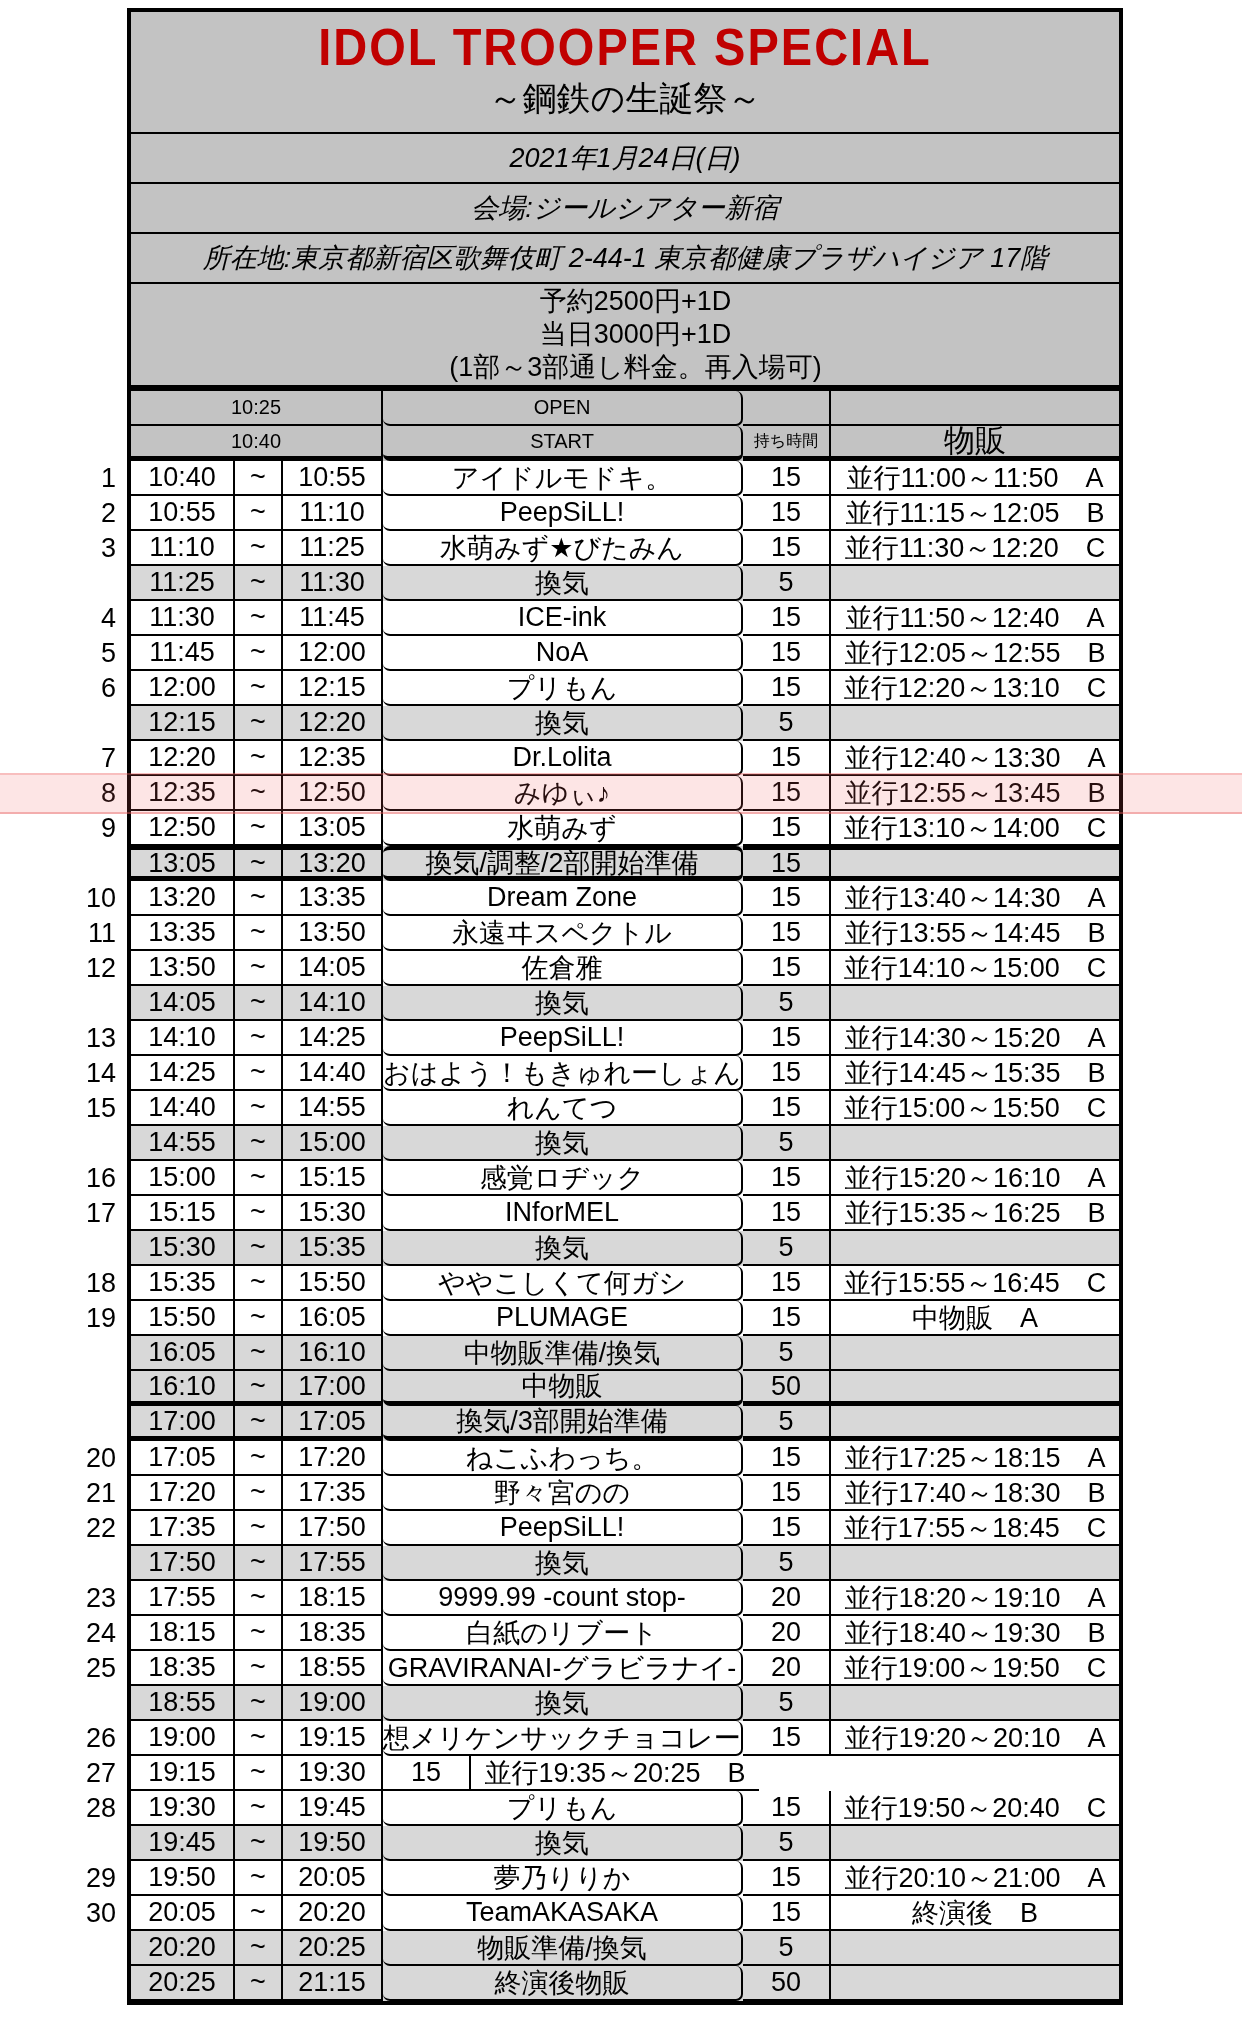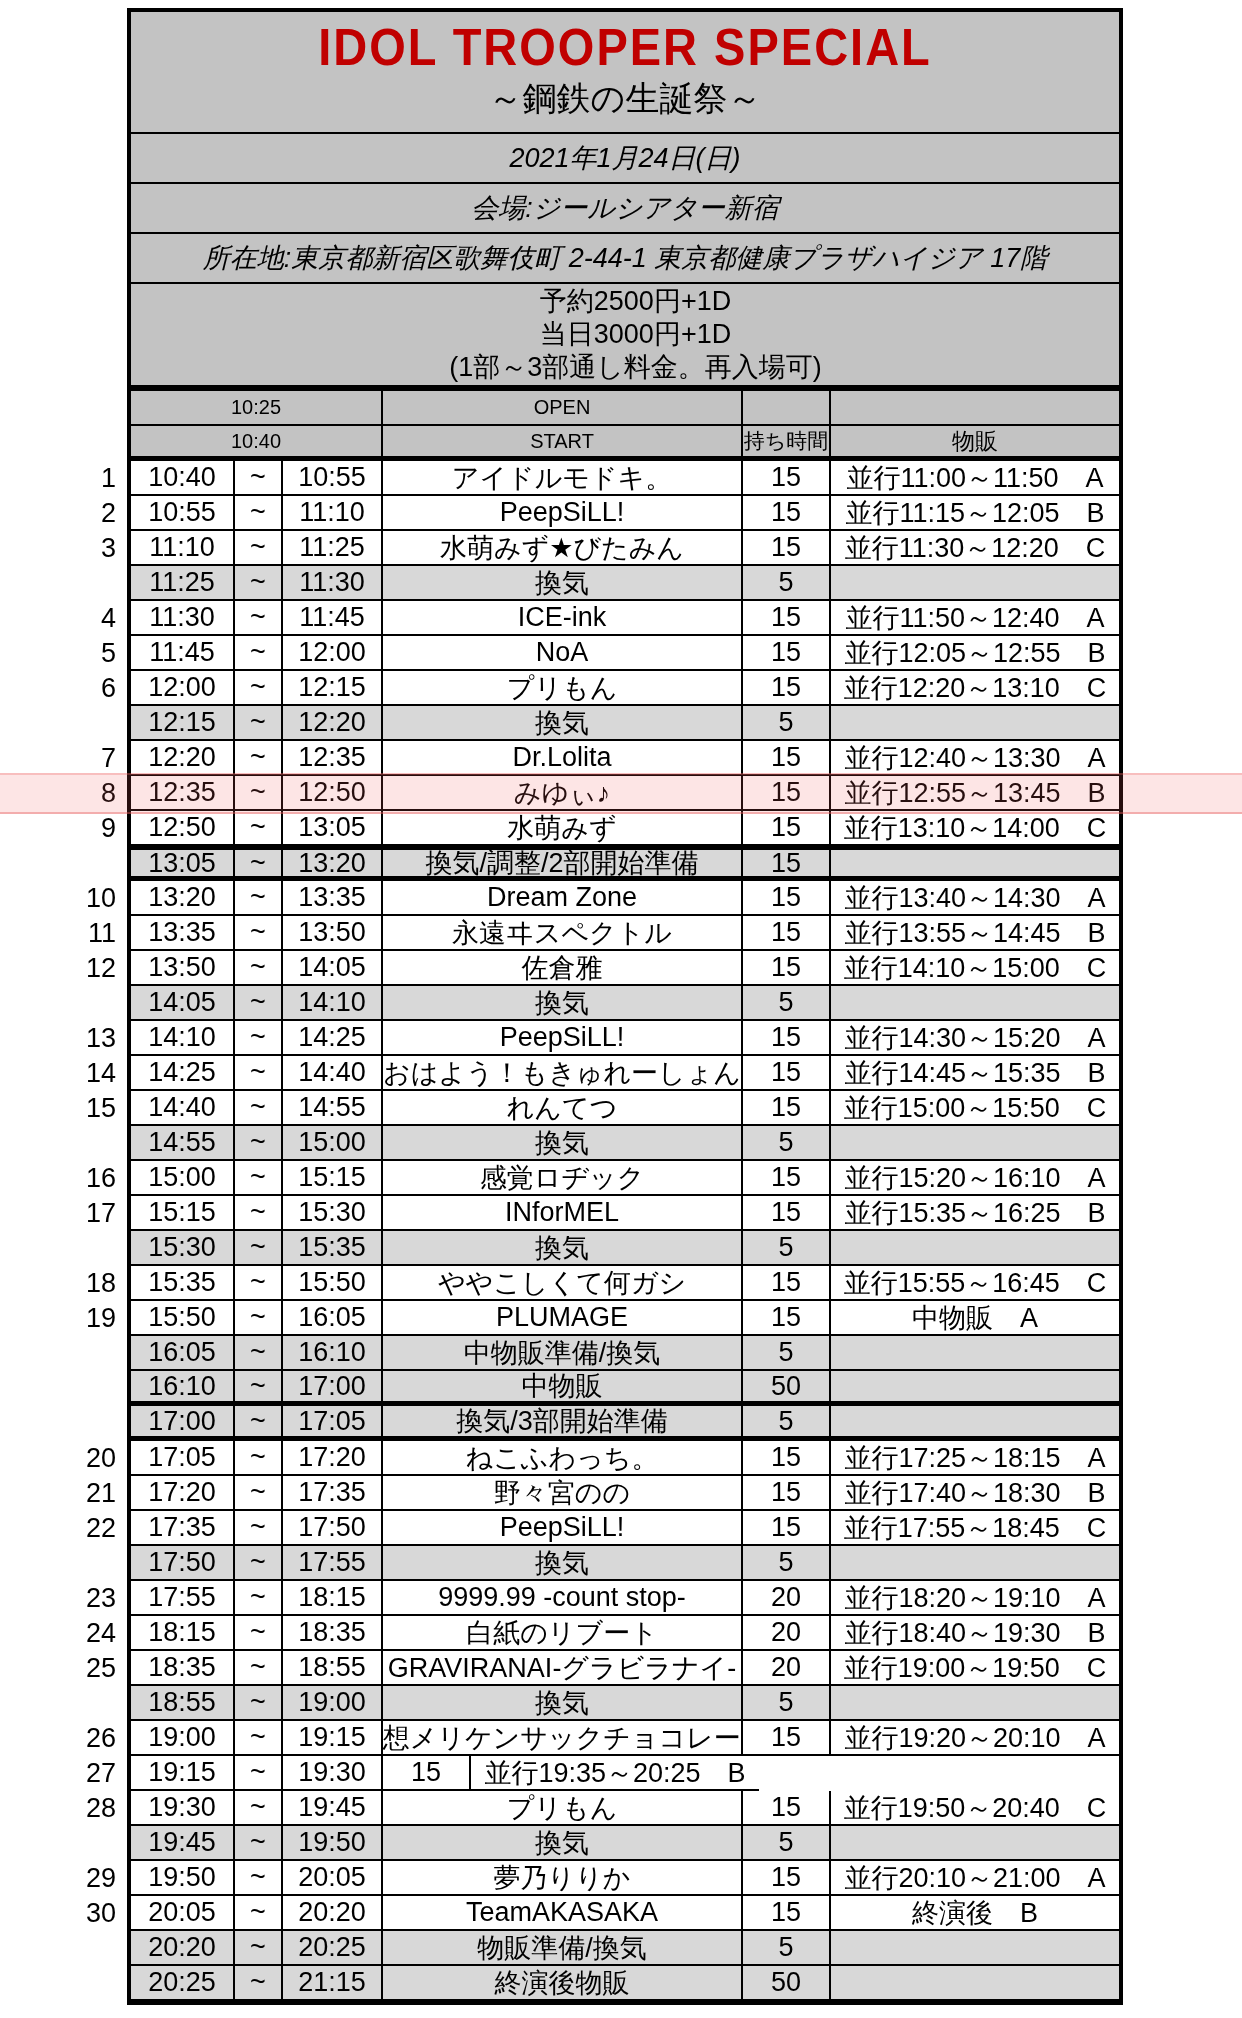--- a/index.html
+++ b/index.html
@@ -60,28 +60,28 @@
     display:flex;
     align-items:center;
     justify-content:center;
     white-space:nowrap;
     overflow:hidden;
     font-size:27px;
   }
   .c-start{width:104px;}
   .c-tilde{width:48px;font-size:22px;}
   .c-end{width:100px;}
-  .c-act{width:360px;font-size:23px;}
+  .c-act{width:360px;font-size:23px;border-radius:7px;}
   .c-min{width:88px;}
   .c-merch{width:288px;border-right:none !important;font-size:24px;}
   .c-merged{width:252px;}
   .hrow{background:var(--header-bg,#c3c3c3);}
   .hrow .cell{font-size:20px;}
-  .hrow .c-min{font-size:21px;}
-  .hrow .c-merch{font-size:23px;}
+  .hrow .c-min{font-size:16px;}
+  .hrow .c-merch{font-size:31px;}
   .start-row .cell{border-bottom-width:5px;}
   .row.util{background:var(--util-bg,#d8d8d8);}
   .row.util .cell{background:var(--util-bg,#d8d8d8);}
   .row.tt .cell{border-top:4px solid #000;}
   .row.tb .cell{border-bottom-width:5px;}
   .gno{
     position:absolute;
     left:-79px;
     width:64px;
     height:100%;

